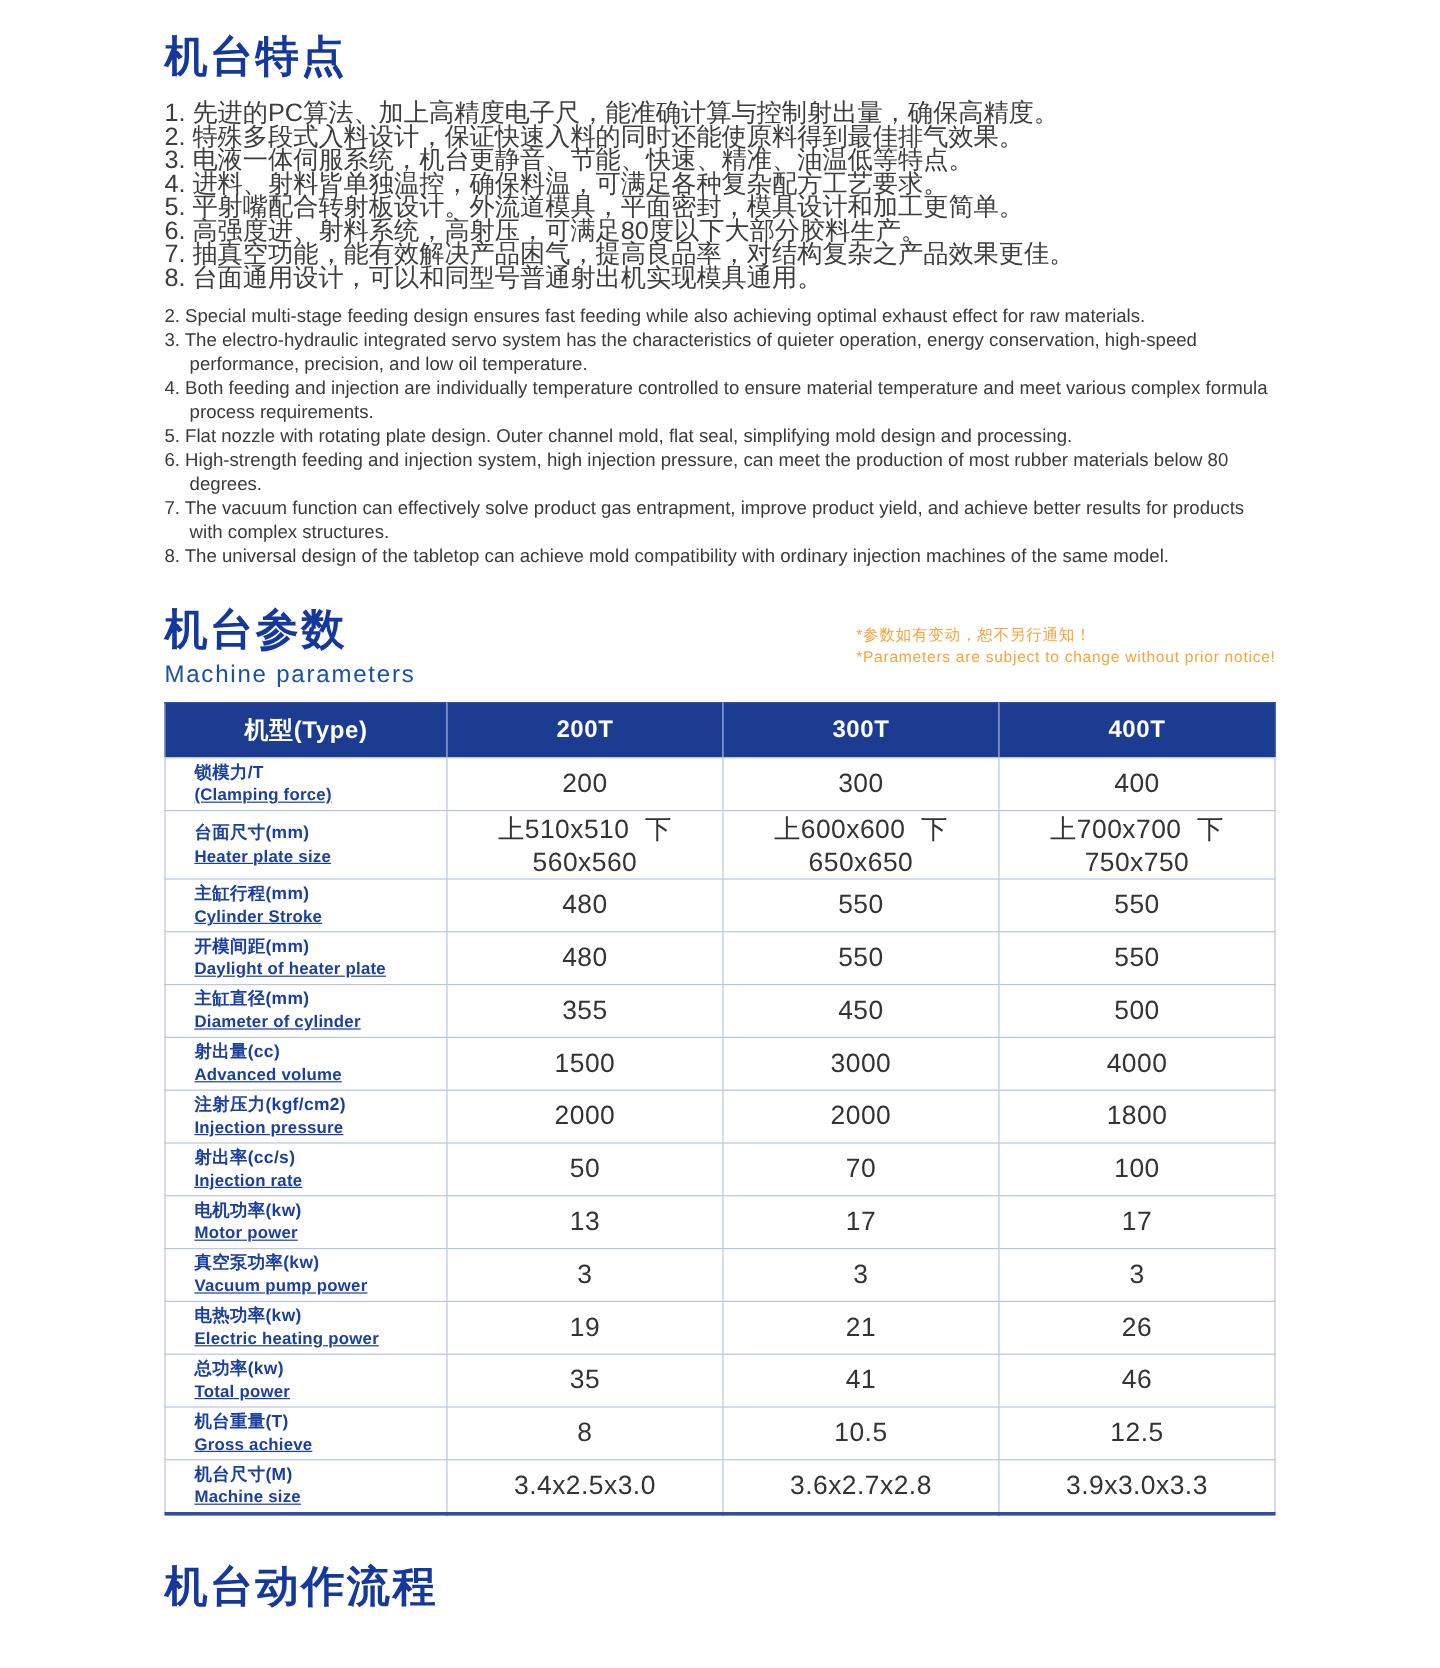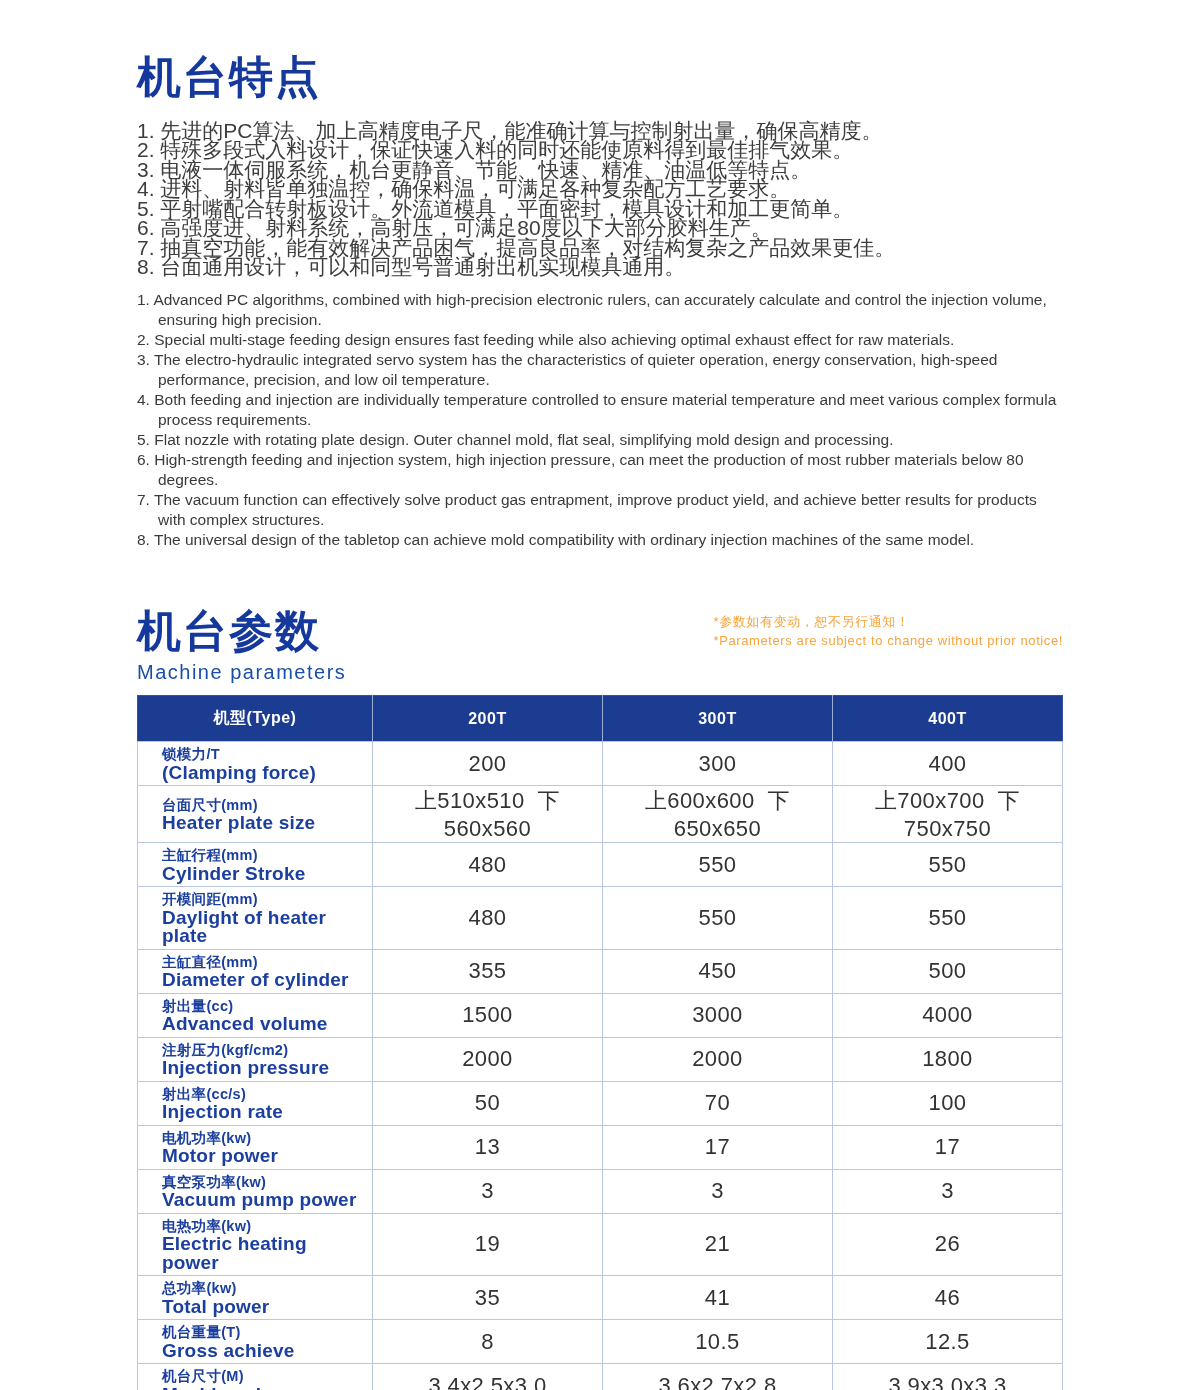--- a/index.html
+++ b/index.html
@@ -16,22 +16,22 @@
   html,body{background:#ffffff;}
   body{
     width:1200px;min-height:1390px;
     font-family:"Liberation Sans","DejaVu Sans",sans-serif;
     color:var(--text-dark);
   }
   .page{padding:26px 137px 40px 137px;width:1200px;}
 
   
   .sec-title-zh{
-    font-size:44px;font-weight:bold;color:var(--brand-blue);
-    letter-spacing:2px;line-height:1.15;margin-top:26px;
+    font-size:36px;font-weight:bold;color:var(--brand-blue);
+    letter-spacing:2px;line-height:1.15;
   }
   .sec-title-en{
     font-size:20px;font-weight:normal;color:var(--subtitle-blue);
     letter-spacing:1.5px;margin-top:4px;line-height:1.2;
   }
 
   
   .list-zh{margin-top:18px;}
   .list-zh .item{
     font-size:21px;line-height:19.5px;color:#3d3d3d;
@@ -53,33 +53,33 @@
   }
 
   
   table.params{
     margin-top:11px;width:926px;border-collapse:collapse;table-layout:fixed;
     border:1px solid var(--table-edge);border-bottom:3px solid var(--table-edge);
   }
   table.params col.c0{width:25.4%;}
   table.params col.c1,table.params col.c2,table.params col.c3{width:24.866%;}
   table.params th{
-    background:var(--header-navy);color:#ffffff;font-size:16px;font-weight:bold;
+    background:var(--header-navy);color:#ffffff;font-size:20px;font-weight:bold;
     height:46px;text-align:center;border-left:1px solid #9aaed6;letter-spacing:0.5px;
   }
   table.params th:first-child{border-left:none;}
   table.params td{
     height:39px;border:1px solid var(--grid-line);vertical-align:middle;
   }
   td.lbl{padding:3px 6px 3px 24px;}
   .lbl-zh{
     color:var(--label-blue);font-weight:bold;font-size:14.5px;line-height:18.5px;letter-spacing:0.3px;
   }
   .lbl-en{
-    color:var(--label-blue);font-weight:bold;font-size:19px;line-height:18.5px;letter-spacing:0.2px;
+    color:var(--label-blue);font-weight:bold;font-size:14px;line-height:18.5px;letter-spacing:0.2px;text-decoration:underline;
   }
   td.val{
     text-align:center;font-size:22px;color:#333333;white-space:pre-wrap;letter-spacing:0.4px;
   }
 
   
   .process{margin-top:38px;}
 </style>
 </head>
 <body>
@@ -94,21 +94,20 @@
       <div class="item">2. 特殊多段式入料设计，保证快速入料的同时还能使原料得到最佳排气效果。</div>
       <div class="item">3. 电液一体伺服系统，机台更静音、节能、快速、精准、油温低等特点。</div>
       <div class="item">4. 进料、射料皆单独温控，确保料温，可满足各种复杂配方工艺要求。</div>
       <div class="item">5. 平射嘴配合转射板设计。外流道模具，平面密封，模具设计和加工更简单。</div>
       <div class="item">6. 高强度进、射料系统，高射压，可满足80度以下大部分胶料生产。</div>
       <div class="item">7. 抽真空功能，能有效解决产品困气，提高良品率，对结构复杂之产品效果更佳。</div>
       <div class="item">8. 台面通用设计，可以和同型号普通射出机实现模具通用。</div>
     </div>
 
     <div class="list-en">
-      <div class="item">1. Advanced PC algorithms, combined with high-precision electronic rulers, can accurately calculate and control the injection volume, ensuring high precision.</div>
       <div class="item">2. Special multi-stage feeding design ensures fast feeding while also achieving optimal exhaust effect for raw materials.</div>
       <div class="item">3. The electro-hydraulic integrated servo system has the characteristics of quieter operation, energy conservation, high-speed performance, precision, and low oil temperature.</div>
       <div class="item">4. Both feeding and injection are individually temperature controlled to ensure material temperature and meet various complex formula process requirements.</div>
       <div class="item">5. Flat nozzle with rotating plate design. Outer channel mold, flat seal, simplifying mold design and processing.</div>
       <div class="item">6. High-strength feeding and injection system, high injection pressure, can meet the production of most rubber materials below 80 degrees.</div>
       <div class="item">7. The vacuum function can effectively solve product gas entrapment, improve product yield, and achieve better results for products with complex structures.</div>
       <div class="item">8. The universal design of the tabletop can achieve mold compatibility with ordinary injection machines of the same model.</div>
     </div>
   </div>
 

